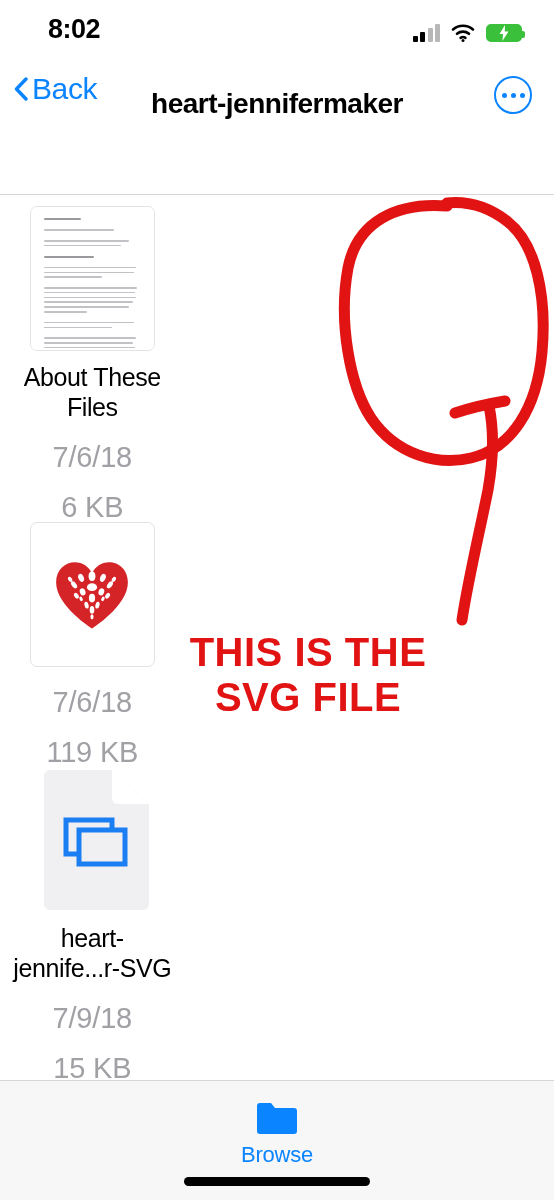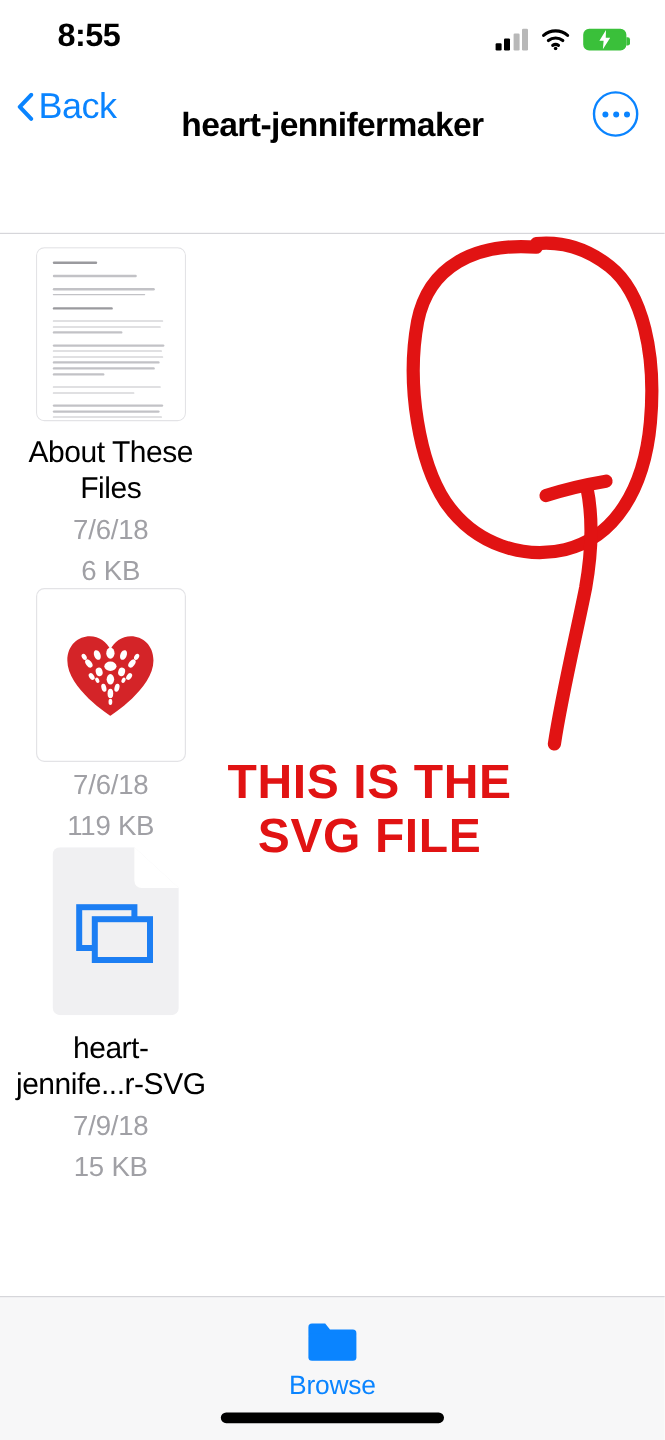--- a/index.html
+++ b/index.html
@@ -117,22 +117,22 @@
 
   
   .fileicon { width:113px; height:140px; position:relative; }
 
   .fname {
     margin-top:11px; width:168px; text-align:center;
     font-size:25px; color:#000; line-height:30px; letter-spacing:-0.4px;
     word-break:break-word;
   }
   .fmeta {
-    margin-top:4px; text-align:left;
-    font-size:23px; color:#a0a0a5; line-height:30px; letter-spacing:-0.2px;
+    margin-top:20px; text-align:left;
+    font-size:29px; color:#a0a0a5; line-height:30px; letter-spacing:-0.2px;
   }
 
   
   .annot {
     position:absolute; top:0; left:0; width:554px; height:1072px;
     pointer-events:none;
   }
   .annot-text {
     position:absolute; left:0; top:630px; width:554px;
     text-align:center;
@@ -160,21 +160,21 @@
     position:absolute; bottom:14px; left:50%; transform:translateX(-50%);
     width:186px; height:9px; border-radius:5px; background:#000;
   }
 </style>
 </head>
 <body>
 
 <div id="phone">
 
   <div class="statusbar">
-    <div class="status-time">8:55</div>
+    <div class="status-time">8:02</div>
     <div class="status-right">
       <div class="sig">
         <i class="b1"></i>
           <i class="b2"></i>
           <i class="b3"></i>
           <i class="b4"></i>
       </div>
       <div class="wifi">
         <svg width="24" height="18" viewBox="0 0 24 18">
           <path d="M2 5.5 A15 15 0 0 1 22 5.5" stroke="#000" stroke-width="2.6" fill="none" stroke-linecap="round"></path>

